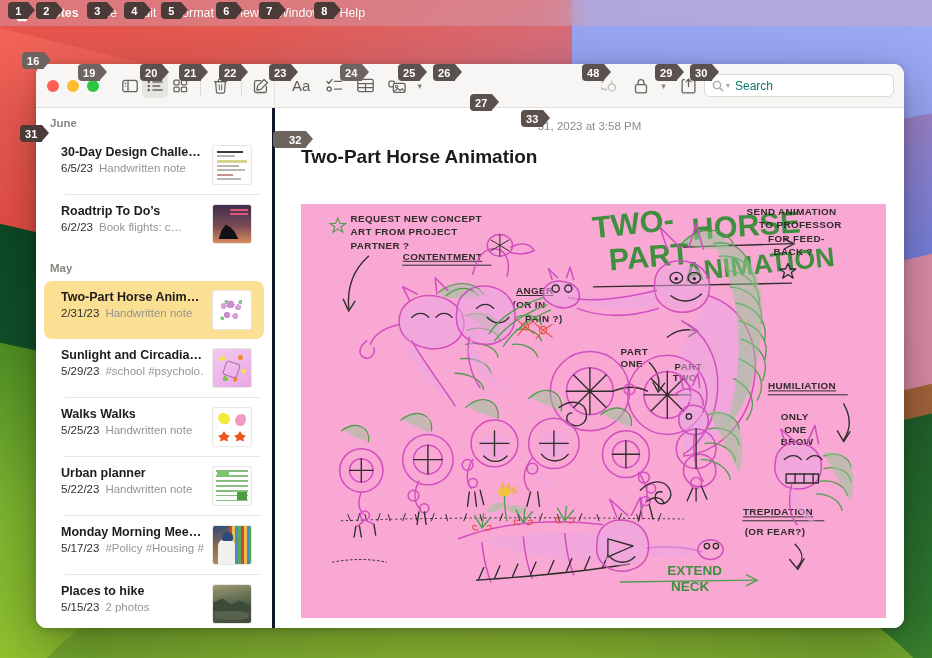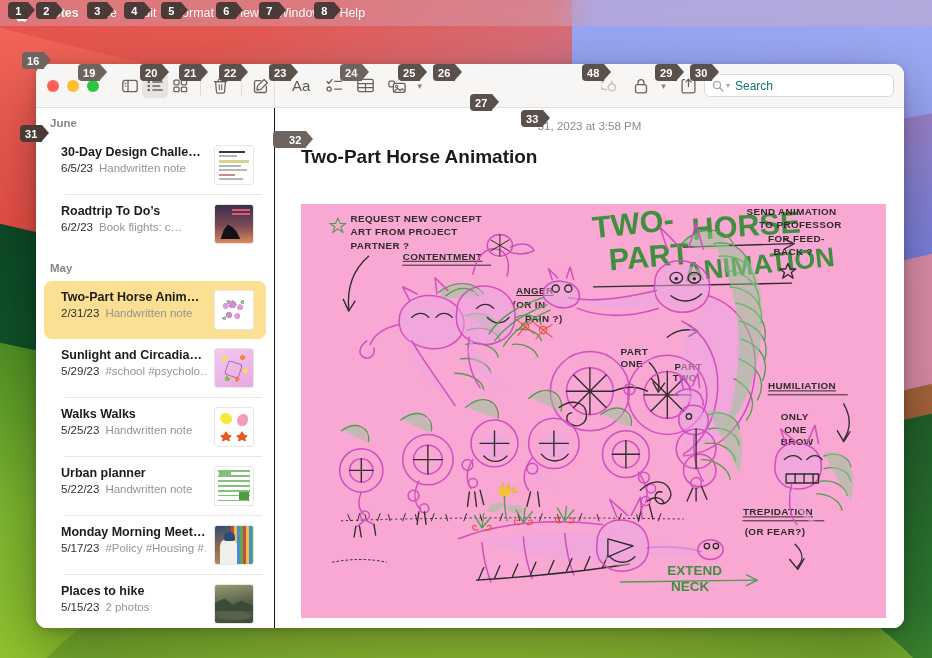--- a/index.html
+++ b/index.html
@@ -158,21 +158,21 @@
     display: flex; align-items: center; padding: 0 7px; gap: 2px;
   }
   #search .ph { font-size: 12px; color: #0f766e; margin-left: 3px; }
 
   
   #body { flex: 1; display: flex; min-height: 0; }
 
   
   #sidebar {
     width: 239px; min-width: 239px; background: #ffffff;
-    border-right: 1px solid #0f172a;
+    border-right: 3px solid #0f172a;
     overflow: hidden; position: relative;
   }
   .sec-header {
     font-size: 11.5px; color: #8a8782; font-weight: 600;
     padding: 9px 0 7px 14px;
   }
   .note-row {
     position: relative; display: flex; align-items: flex-start;
     padding: 9px 12px 9px 0; margin: 0 8px;
     gap: 8px; border-radius: 8px;

